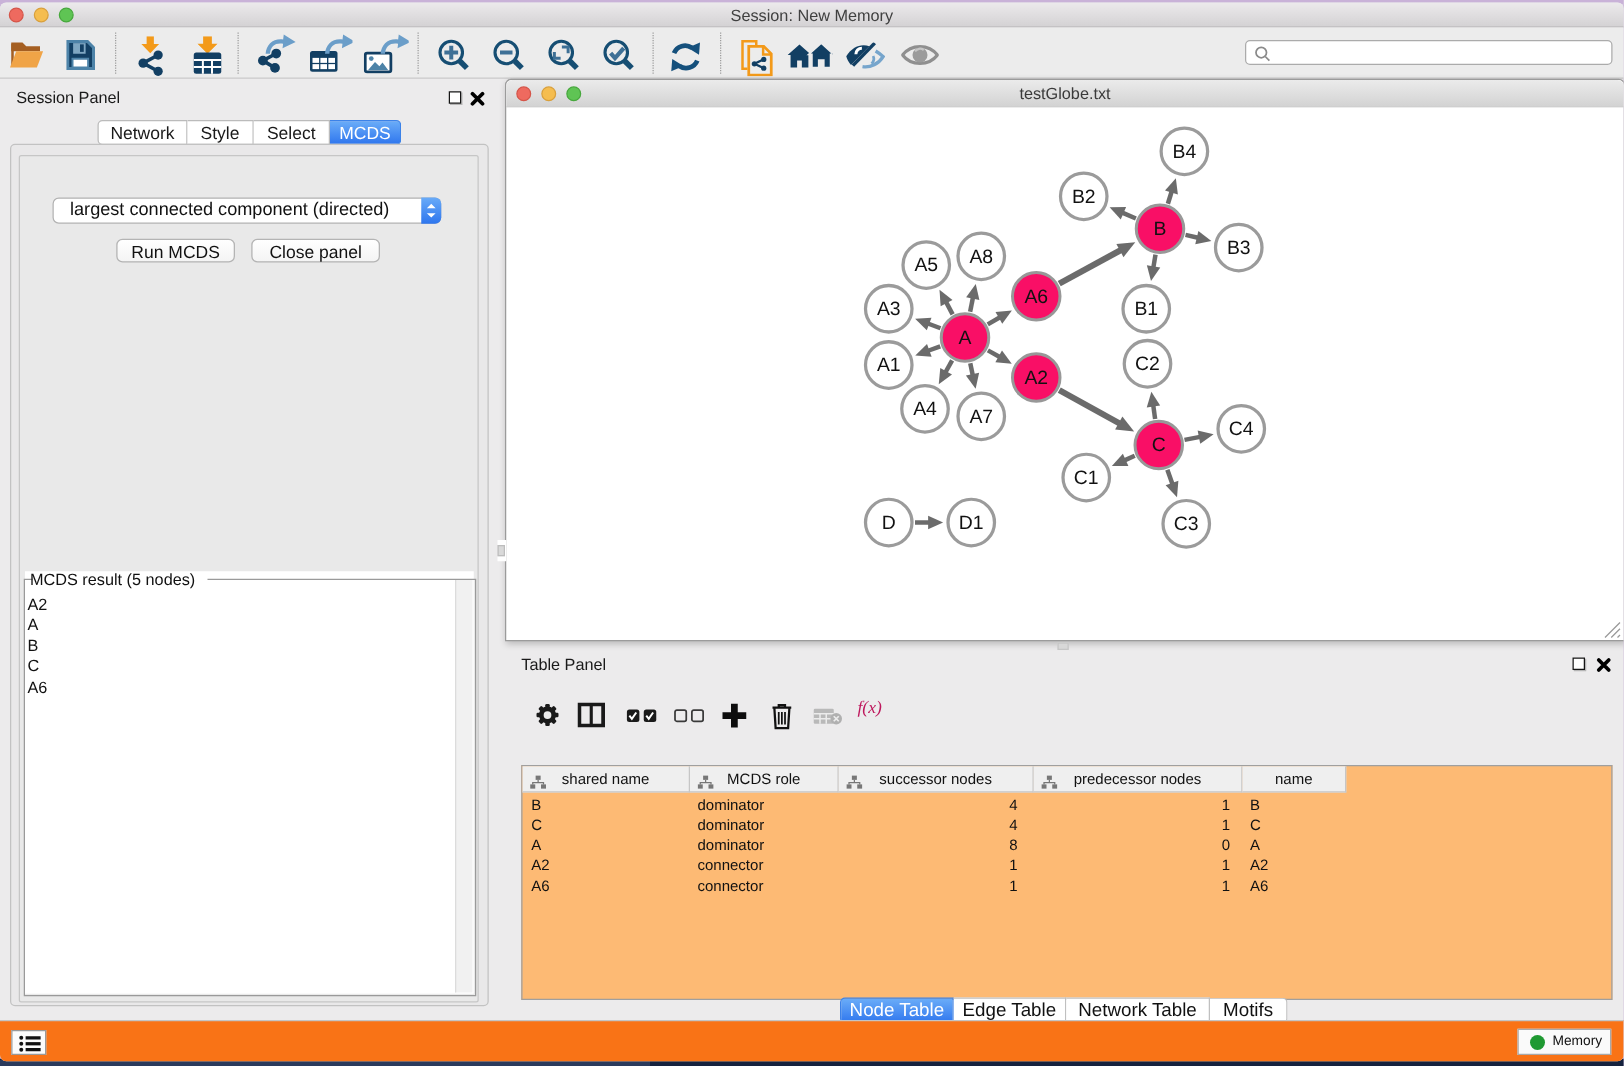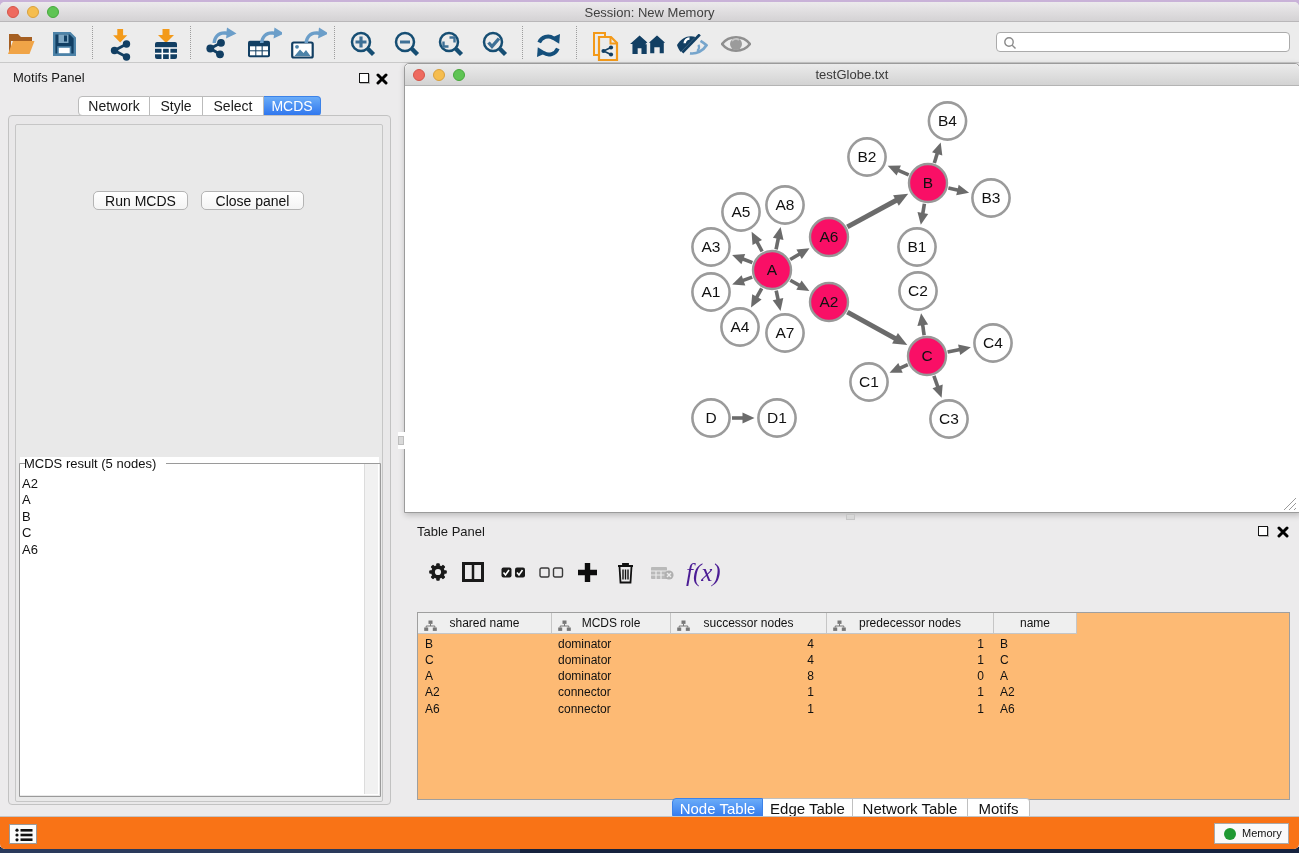--- a/index.html
+++ b/index.html
@@ -154,31 +154,39 @@
 <div class="sep" style="left:522px"></div>
 <div class="sep" style="left:576px"></div>
 <div class="searchbox">
         <svg width="14" height="14" style="position:absolute;left:6px;top:3px" viewBox="0 0 14 14">
           <circle cx="6" cy="6" r="4.2" fill="none" stroke="#8a8a8a" stroke-width="1.4"></circle>
           <line x1="9.2" y1="9.2" x2="12.5" y2="12.5" stroke="#8a8a8a" stroke-width="1.4"></line>
         </svg>
       </div>
 </div>
 
-<div class="cp-title">Motifs Panel</div>
+<div class="cp-title">Session Panel</div>
 <div class="ptitle-sq" style="left:359px;top:71px;"></div>
 <svg class="abs" style="left:376px;top:71px" width="12" height="12" viewBox="0 0 12 12">
       <path d="M2 2 L10 10 M10 2 L2 10" stroke="#000" stroke-width="3" stroke-linecap="round"></path>
     </svg>
 <div class="tab first" style="left:78px;top:94px;width:72px;">Network</div>
 <div class="tab" style="left:150px;top:94px;width:53px;">Style</div>
 <div class="tab" style="left:203px;top:94px;width:61px;">Select</div>
 <div class="tab last sel" style="left:264px;top:94px;width:57px;">MCDS</div>
 <div class="panel"></div>
 <div class="abs" style="left:15px;top:122px;width:368px;height:678px;background:#e9e9e9;border:1px solid #c6c6c6;border-radius:2px;"></div>
+<div class="abs" style="left:42px;top:156px;width:311px;height:21px;background:#fff;border:1px solid #b2b2b2;border-radius:5px;">
+  <div style="position:absolute;left:13px;top:1px;font-size:14.5px;color:#111;">largest connected component (directed)</div>
+  <div style="position:absolute;right:-1px;top:-1px;width:16px;height:21px;border-radius:0 5px 5px 0;background:linear-gradient(#69abf8,#2e76ee);">
+   <svg width="10" height="15" style="position:absolute;left:3px;top:3px" viewBox="0 0 10 15">
+          <path d="M1.5 5.5 L5 2 L8.5 5.5 Z M1.5 9.5 L5 13 L8.5 9.5 Z" fill="#fff"></path>
+        </svg>
+  </div>
+</div>
 <div class="btn" style="left:93px;top:189px;width:95px;height:19px;line-height:18px;">Run MCDS</div>
 <div class="btn" style="left:201px;top:189px;width:103px;height:19px;line-height:18px;">Close panel</div>
 <div class="abs" style="left:20px;top:455px;width:359px;height:338px;background:#fff;"></div>
 <svg class="abs" style="left:18px;top:460px" width="364" height="336">
       <path d="M8 1.5 H1.5 V334.5 H362.5 V1.5 H148" fill="none" stroke="#9a9a9a" stroke-width="1"></path>
     </svg>
 <div class="abs" style="left:24px;top:454px;font-size:13px;color:#111;">MCDS result (5 nodes)</div>
 <div class="abs" style="left:22px;top:474px;font-size:13px;color:#111;line-height:16.4px;">A2<br>A<br>B<br>C<br>A6</div>
 <div class="abs" style="left:364px;top:462px;width:14px;height:330px;background:#f1f1f1;border-left:1px solid #dcdcdc;"></div>
 
@@ -323,21 +331,21 @@
       <path d="M2 5 H17 M7 5 V3 h5 v2" stroke="#111" stroke-width="1.8" fill="none"></path>
       <path d="M3.5 5.5 l1 16 h10 l1 -16" stroke="#111" stroke-width="1.8" fill="none"></path>
       <path d="M7 8.5 v10 M9.5 8.5 v10 M12 8.5 v10" stroke="#111" stroke-width="1.4"></path>
     </svg>
 <svg class="abs" style="left:650px;top:564px" width="25" height="14" viewBox="0 0 25 14">
       <rect x="1" y="1" width="16" height="12" rx="1" fill="#b9b9b9"></rect>
       <path d="M1 5 h16 M6 5 v8 M11 5 v8 M1 9 h16" stroke="#ececec" stroke-width="1.2"></path>
       <circle cx="19" cy="9" r="4.6" fill="#b0b0b0"></circle>
       <path d="M17 7 l4 4 M21 7 l-4 4" stroke="#ececec" stroke-width="1.4"></path>
     </svg>
-<div class="abs" style="left:686px;top:557px;width:40px;font-family:'Liberation Serif',serif;font-style:italic;font-size:25px;color:#4c1d95;">f(x)</div>
+<div class="abs" style="left:686px;top:557px;width:40px;font-family:'Liberation Serif',serif;font-style:italic;font-size:14px;color:#be185d;">f(x)</div>
 <div class="tablebox">
       <div class="th" style="left:0px;width:134px;"><span style="position:absolute;left:6px;top:4px"><svg width="13" height="12" viewBox="0 0 13 12" style="vertical-align:-1px">
             <g fill="#777">
               <rect x="4.5" y="0.5" width="4" height="3.4"></rect>
               <rect x="0.2" y="7.5" width="4" height="3.4"></rect>
               <rect x="8.8" y="7.5" width="4" height="3.4"></rect>
               <path d="M6.5 4 v2 M2.2 7.5 v-1.5 h8.6 v1.5" stroke="#777" fill="none" stroke-width="1"></path>
             </g>
           </svg></span>shared name</div>
       <div class="th" style="left:134px;width:119px;"><span style="position:absolute;left:6px;top:4px"><svg width="13" height="12" viewBox="0 0 13 12" style="vertical-align:-1px">

